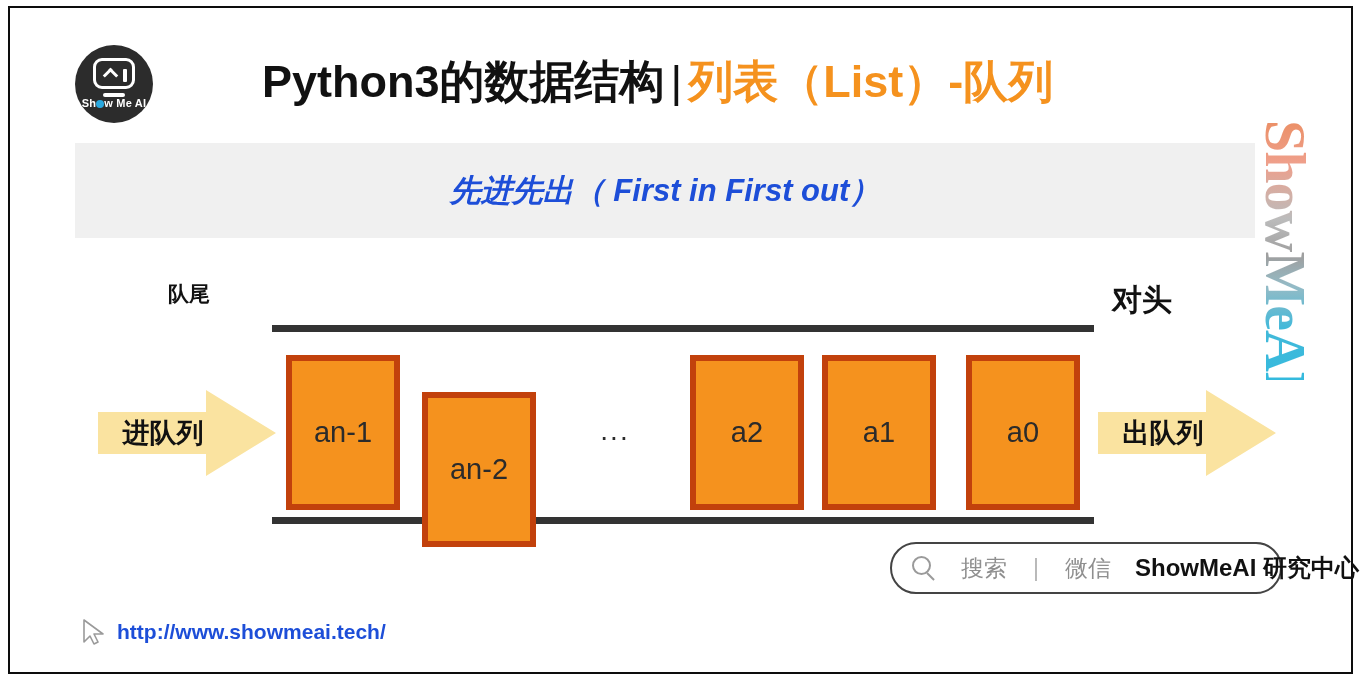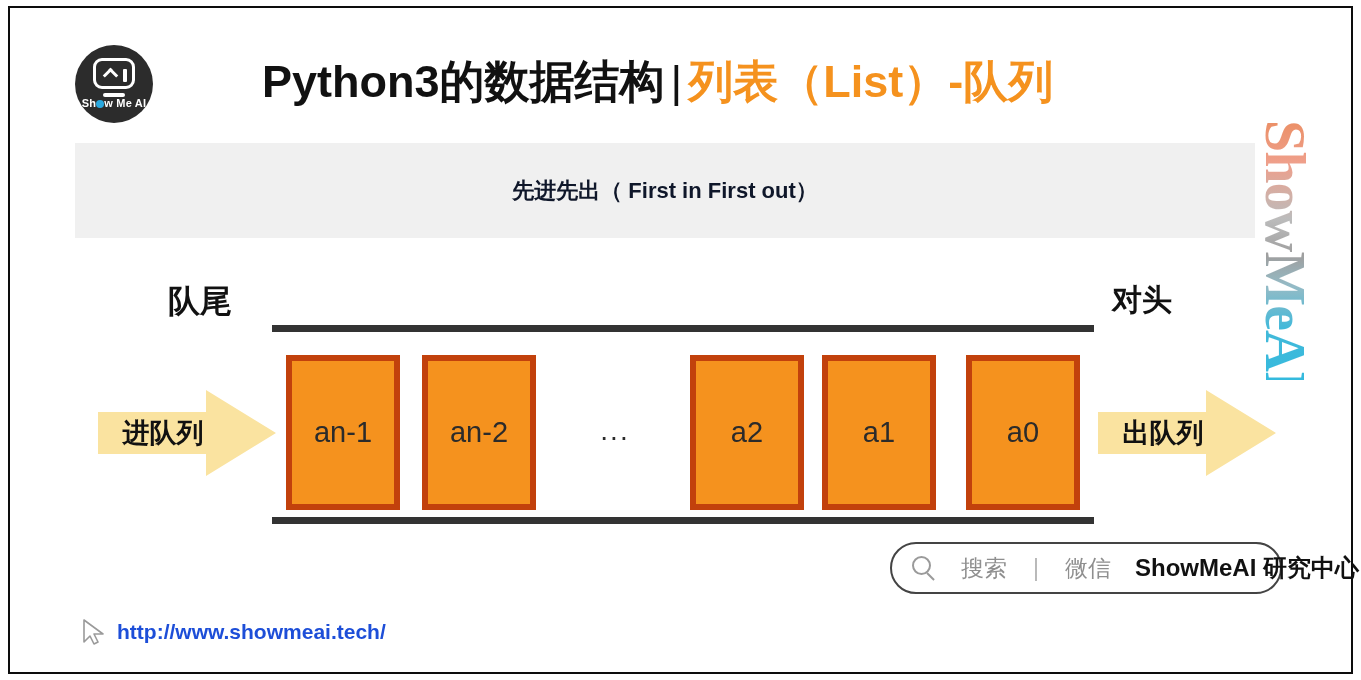--- a/index.html
+++ b/index.html
@@ -130,24 +130,25 @@
   }
   .subtitle-text {
     position: absolute;
     left: 0;
     top: 0;
     width: 1180px;
     height: 95px;
     display: flex;
     align-items: center;
     justify-content: center;
-    font-size: 22px;
-    font-weight: bold;
-    color: #0f172a;
-    white-space: nowrap;
+    font-size: 31px;
+    font-weight: bold;
+    color: #1d4ed8;
+    white-space: nowrap;
+    font-style: italic;
   }
 
   
   .watermark {
     position: absolute;
     left: 1180px;
     top: 120px;
     width: 260px;
     height: 70px;
     transform: rotate(90deg);
@@ -164,21 +165,21 @@
     white-space: nowrap;
     line-height: 70px;
     opacity: 0.95;
   }
 
   
   .label-tail {
     position: absolute;
     left: 168px;
     top: 280px;
-    font-size: 32px;
+    font-size: 21px;
     font-weight: bold;
     color: #111111;
     white-space: nowrap;
   }
   .label-head {
     position: absolute;
     left: 1112px;
     top: 280px;
     font-size: 30px;
     font-weight: bold;
@@ -203,21 +204,21 @@
     background: #F5921E;
     border: 6px solid #c2410c;
     box-sizing: border-box;
     display: flex;
     align-items: center;
     justify-content: center;
     font-size: 29px;
     color: #2b2b2b;
   }
   .cell-0 { left: 286px; }
-  .cell-1 { left: 422px; }
+  .cell-1 { left: 422px; margin-top: 37px; }
   .cell-2 { left: 690px; }
   .cell-3 { left: 822px; }
   .cell-4 { left: 966px; }
 
   .ellipsis {
     position: absolute;
     left: 585px;
     top: 415px;
     width: 60px;
     text-align: center;

